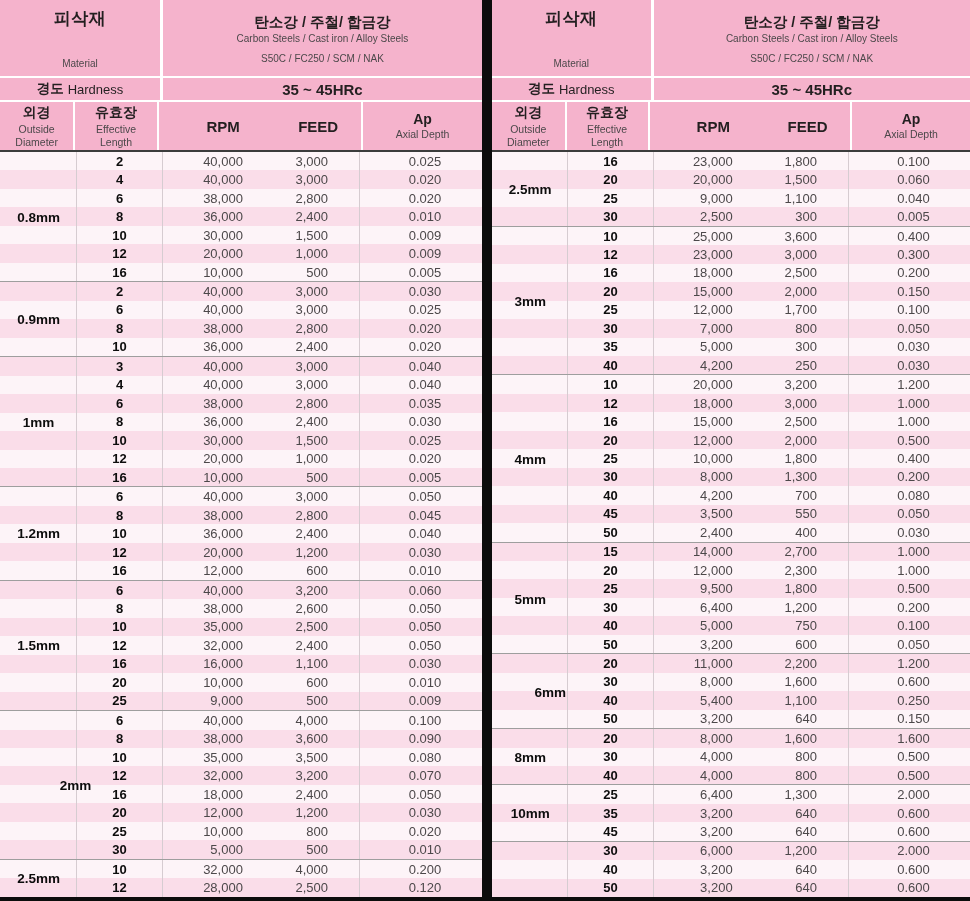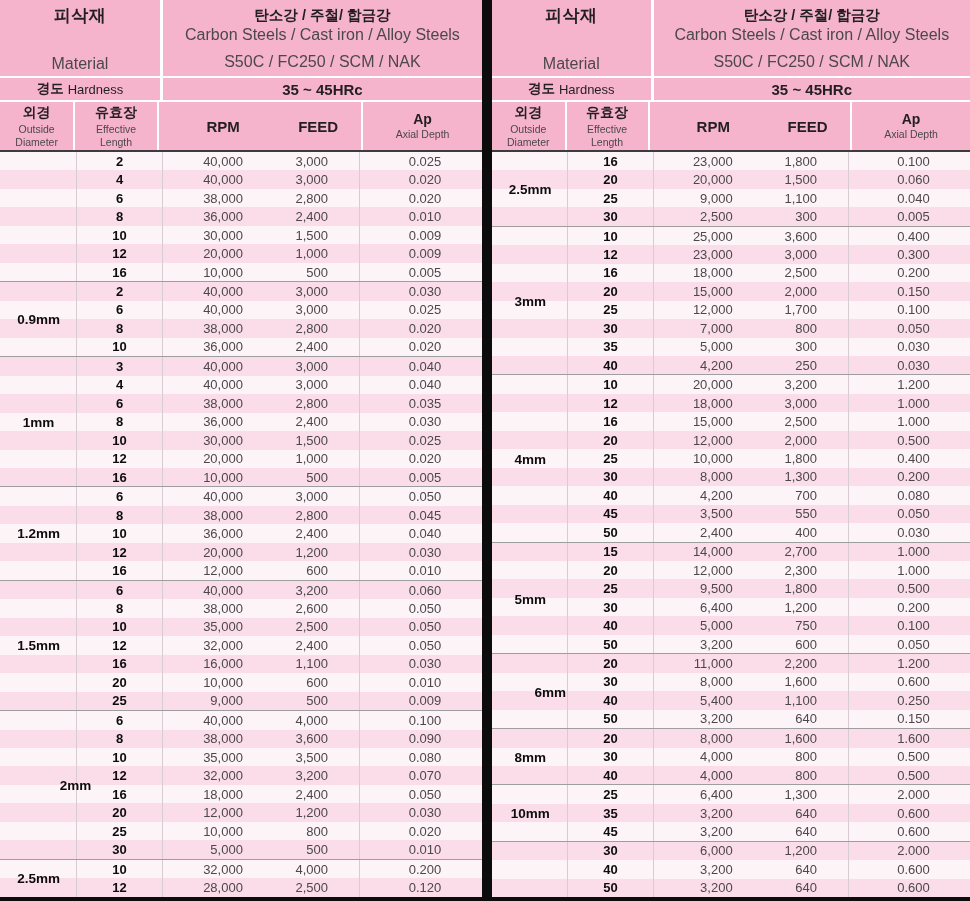--- a/index.html
+++ b/index.html
@@ -26,21 +26,21 @@
   
   .hrow{display:flex;background:var(--header-pink);}
   .hrow.mat{height:78px;border-bottom:2px solid #fff;}
   .hrow.hard{height:24px;border-bottom:2px solid #fff;}
   .hrow.cols{height:50px;border-bottom:2px solid var(--hdrline);}
   .hcell{display:flex;flex-direction:column;align-items:center;justify-content:center;}
   .hcell.left{width:33.8%;border-right:3px solid #fff;gap:27px;}
   .hcell.right{width:66.2%;}
   .ko.big{font-size:17px;font-weight:bold;letter-spacing:.5px;}
   .ko.med{font-size:14.5px;font-weight:bold;}
-  .en{font-size:16px;color:var(--text-gray);margin-top:1px;}
+  .en{font-size:10px;color:var(--text-gray);margin-top:1px;}
   .en.grades{margin-top:9px;}
   .hard .hcell{flex-direction:row;gap:4px;font-size:13px;}
   .hard .ko-inline{font-weight:bold;font-size:13.5px;}
   .hard .hval{font-weight:bold;font-size:15px;}
 
   .ch{display:flex;flex-direction:column;align-items:center;justify-content:center;text-align:center;}
   .ch .ko{font-size:14px;font-weight:bold;}
   .ch .sub{font-size:10.5px;line-height:1.15;color:var(--text-gray);margin-top:1px;max-width:72px;}
   .ch.c1{width:16%;border-right:2px solid #fff;}
   .ch.c2{width:17.8%;border-right:2px solid #fff;}
@@ -152,20 +152,21 @@
           <div class="cell feed">1,000</div>
           <div class="cell ap">0.009</div>
         </div>
         <div class="row light">
           <div class="cell dia"></div>
           <div class="cell len">16</div>
           <div class="cell rpm">10,000</div>
           <div class="cell feed">500</div>
           <div class="cell ap">0.005</div>
         </div>
+        <div class="dialab" style="top: 0%; height: 17.5%;">0.8mm</div>
         <div class="row pink grp">
           <div class="cell dia"></div>
           <div class="cell len">2</div>
           <div class="cell rpm">40,000</div>
           <div class="cell feed">3,000</div>
           <div class="cell ap">0.030</div>
         </div>
         <div class="row light">
           <div class="cell dia"></div>
           <div class="cell len">6</div>

